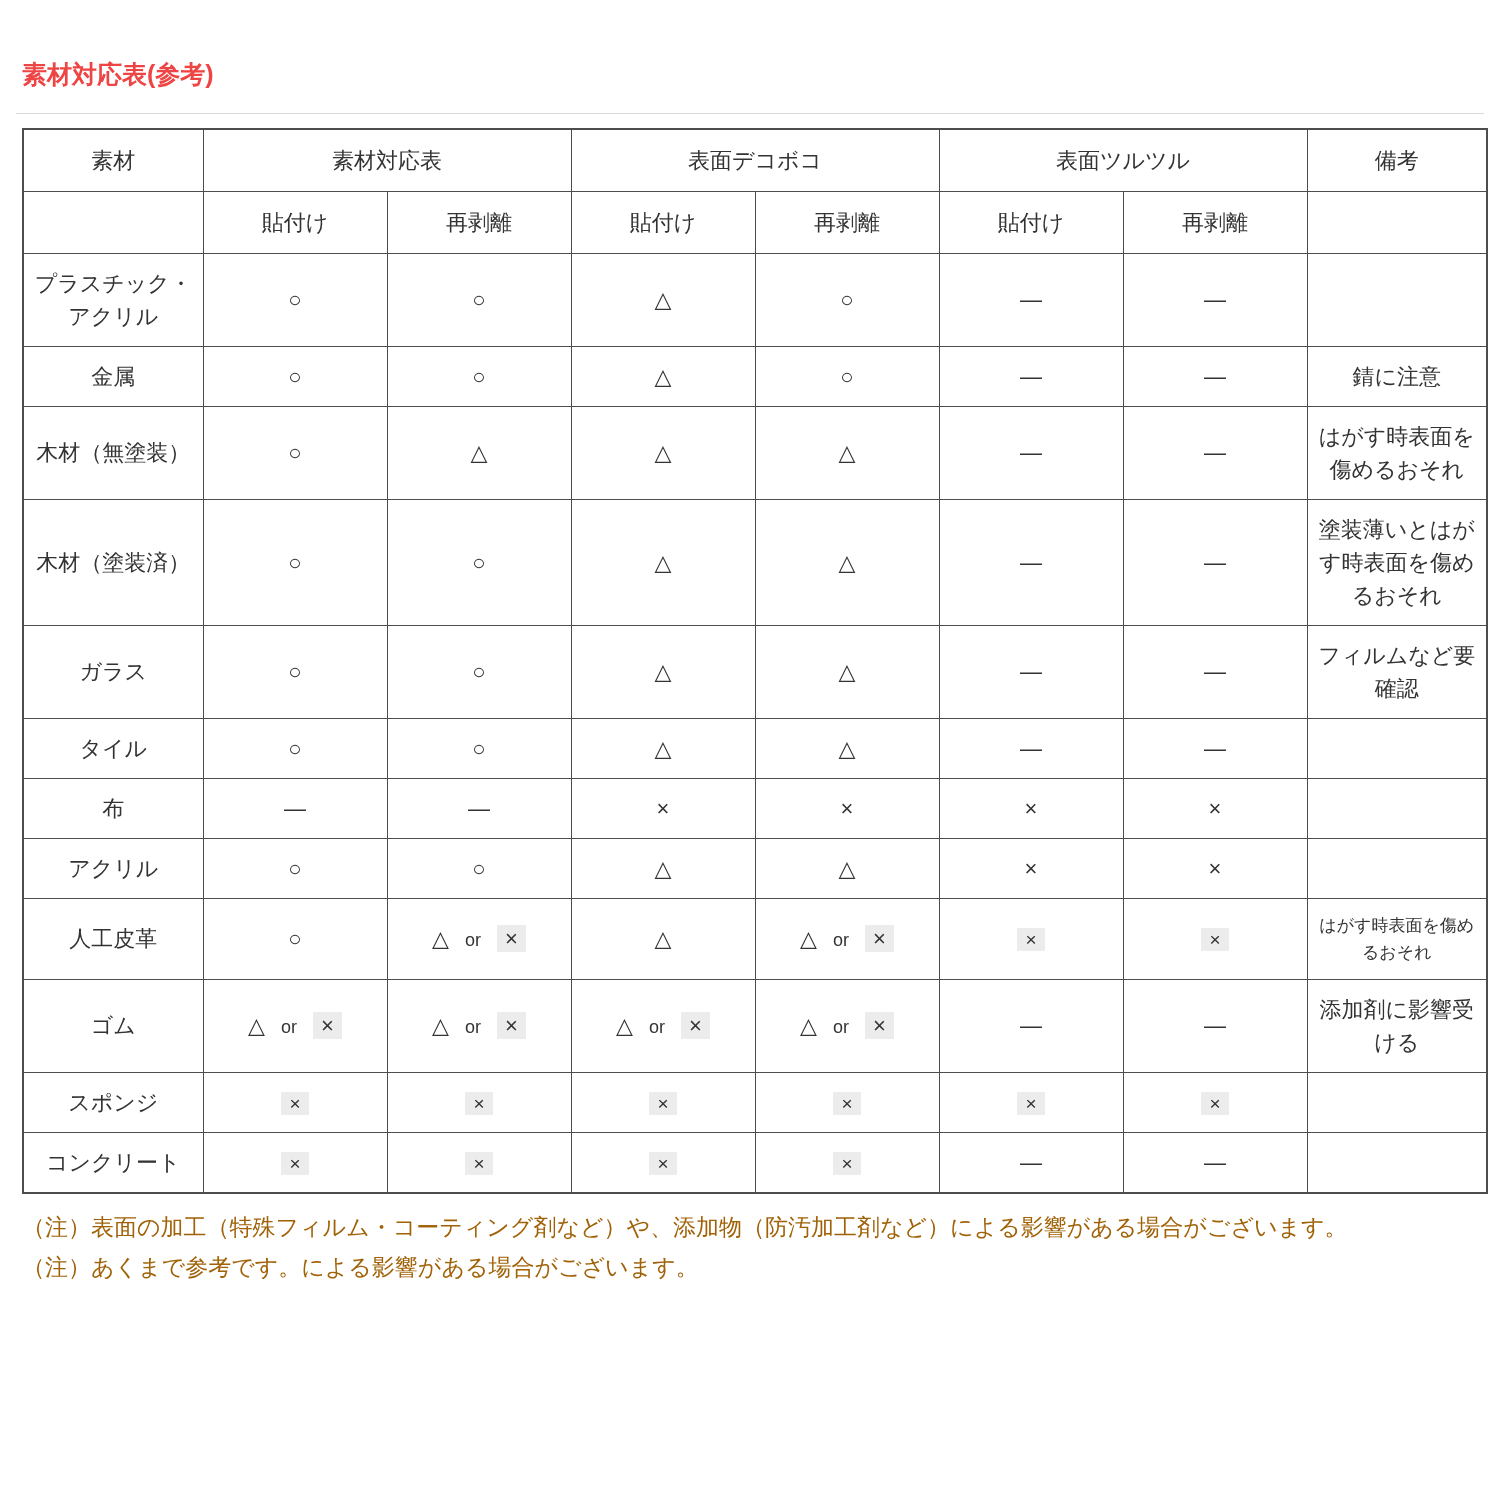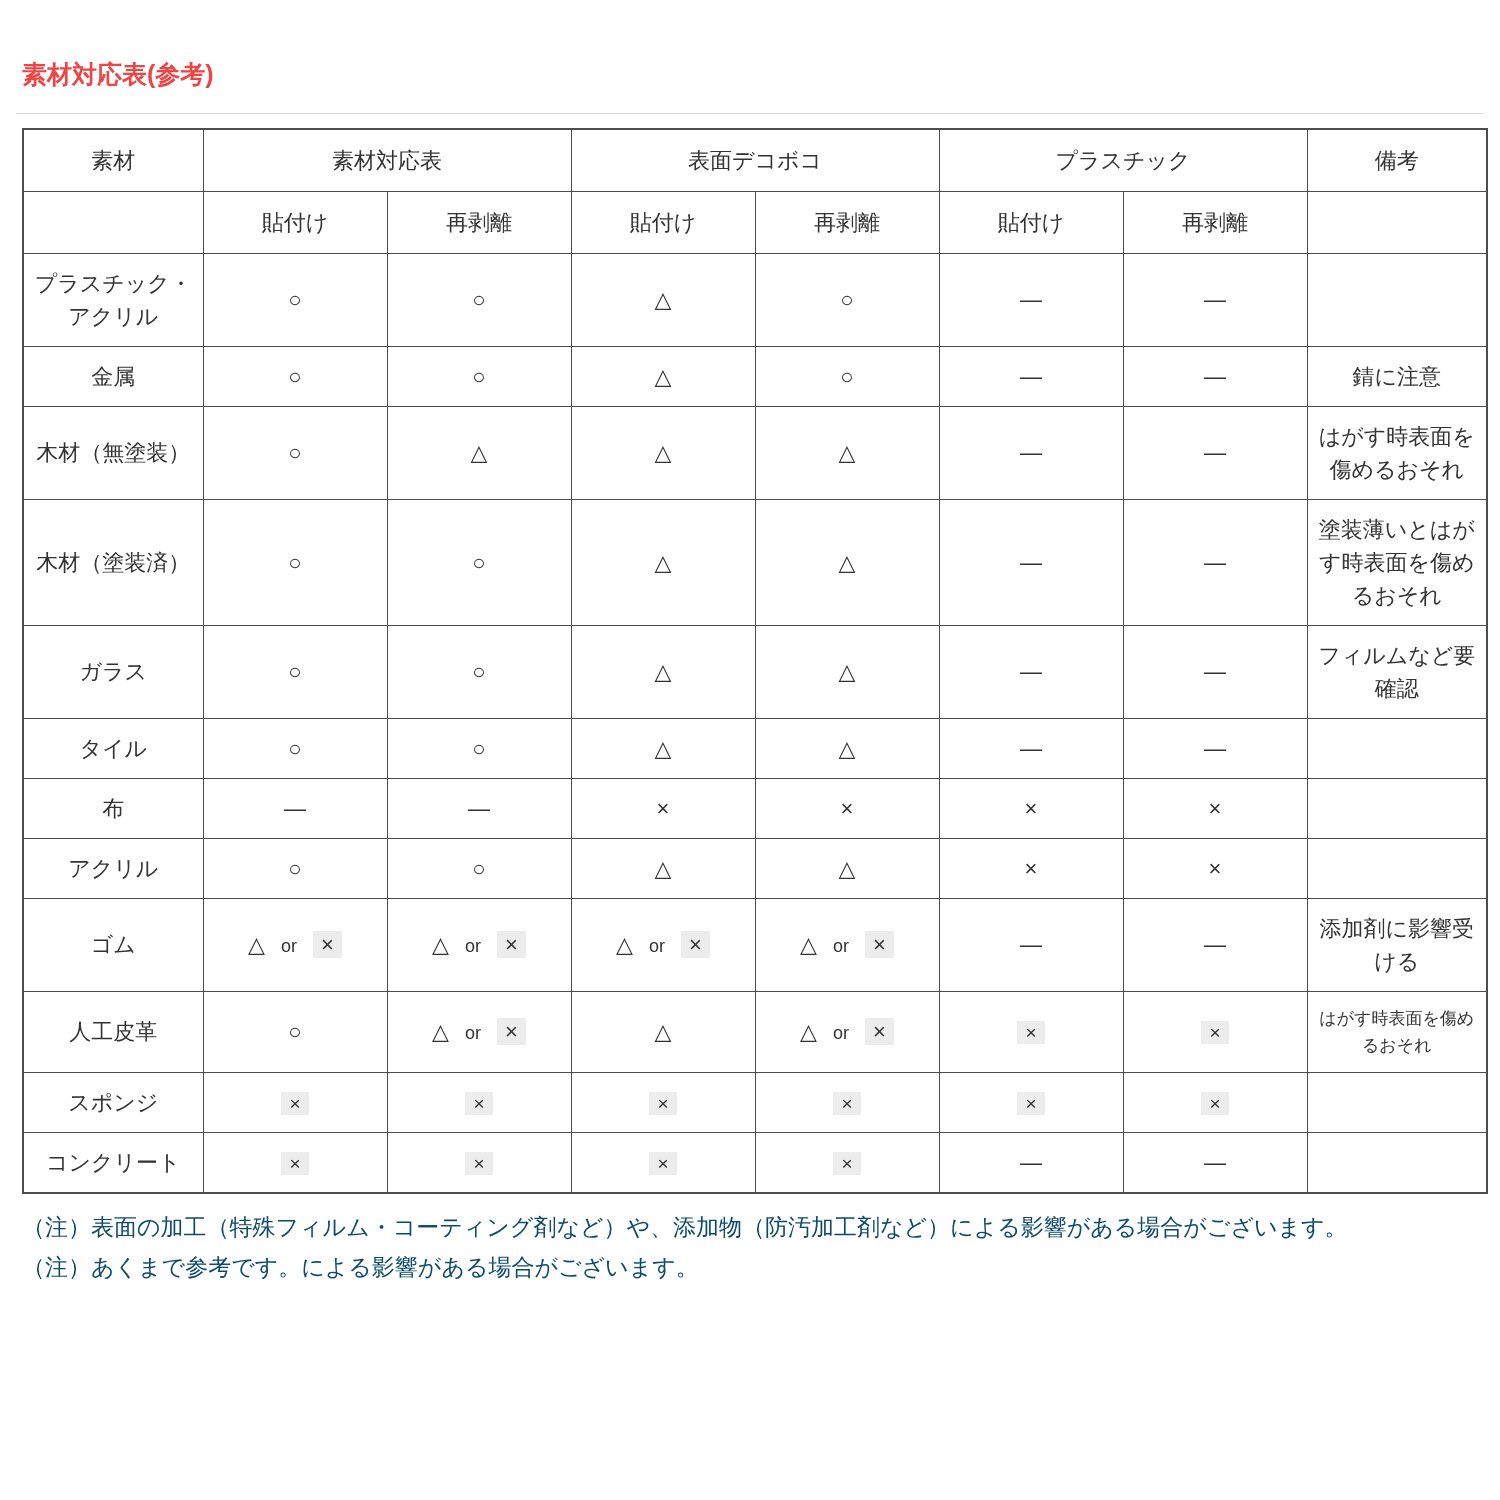--- a/index.html
+++ b/index.html
@@ -47,21 +47,21 @@
   .or-word { font-size: 18px; margin: 0 16px; color: #333; }
   .x-chip { background: #ececec; padding: 1px 8px; }
   .small-mark { font-size: 19px; }
   .remark-cell { font-size: 22px; line-height: 1.45; }
   .remark-cell.small { font-size: 17px; line-height: 1.6; }
   .notes { margin: 16px 0 0 6px; }
   .notes p {
     margin: 4px 0;
     font-size: 23px;
     line-height: 1.55;
-    color: #0c4a6e;
+    color: #a16207;
   }
 </style>
 </head>
 <body>
 
 <div class="page">
 
   <h1 class="page-title">素材対応表(参考)</h1>
 
   <hr class="title-divider">
@@ -75,21 +75,21 @@
         <col style="width:184px">
       <col style="width:184px">
         <col style="width:184px">
       <col style="width:180px">
     </colgroup>
     <thead>
       <tr>
         <th>素材</th>
         <th colspan="2">素材対応表</th>
         <th colspan="2">表面デコボコ</th>
-        <th colspan="2">プラスチック</th>
+        <th colspan="2">表面ツルツル</th>
         <th>備考</th>
       </tr>
       <tr>
         <th></th>
         <th>貼付け</th>
         <th>再剥離</th>
         <th>貼付け</th>
         <th>再剥離</th>
         <th>貼付け</th>
         <th>再剥離</th>
@@ -171,38 +171,38 @@
           <td class="material-cell">アクリル</td>
           <td class="mark-cell">○</td>
           <td class="mark-cell">○</td>
           <td class="mark-cell">△</td>
           <td class="mark-cell">△</td>
           <td class="mark-cell">×</td>
           <td class="mark-cell">×</td>
           <td class="remark-cell"></td>
         </tr>
         <tr>
+          <td class="material-cell">人工皮革</td>
+          <td class="mark-cell">○</td>
+          <td class="mark-cell or-cell"><span>△</span><span class="or-word">or</span><span class="x-chip">×</span></td>
+          <td class="mark-cell">△</td>
+          <td class="mark-cell or-cell"><span>△</span><span class="or-word">or</span><span class="x-chip">×</span></td>
+          <td class="mark-cell"><span class="x-chip small-mark">×</span></td>
+          <td class="mark-cell"><span class="x-chip small-mark">×</span></td>
+          <td class="remark-cell small">はがす時表面を傷めるおそれ</td>
+        </tr>
+        <tr>
           <td class="material-cell">ゴム</td>
           <td class="mark-cell or-cell"><span>△</span><span class="or-word">or</span><span class="x-chip">×</span></td>
           <td class="mark-cell or-cell"><span>△</span><span class="or-word">or</span><span class="x-chip">×</span></td>
           <td class="mark-cell or-cell"><span>△</span><span class="or-word">or</span><span class="x-chip">×</span></td>
           <td class="mark-cell or-cell"><span>△</span><span class="or-word">or</span><span class="x-chip">×</span></td>
           <td class="mark-cell">―</td>
           <td class="mark-cell">―</td>
           <td class="remark-cell">添加剤に影響受ける</td>
-        </tr>
-        <tr>
-          <td class="material-cell">人工皮革</td>
-          <td class="mark-cell">○</td>
-          <td class="mark-cell or-cell"><span>△</span><span class="or-word">or</span><span class="x-chip">×</span></td>
-          <td class="mark-cell">△</td>
-          <td class="mark-cell or-cell"><span>△</span><span class="or-word">or</span><span class="x-chip">×</span></td>
-          <td class="mark-cell"><span class="x-chip small-mark">×</span></td>
-          <td class="mark-cell"><span class="x-chip small-mark">×</span></td>
-          <td class="remark-cell small">はがす時表面を傷めるおそれ</td>
         </tr>
         <tr>
           <td class="material-cell">スポンジ</td>
           <td class="mark-cell"><span class="x-chip small-mark">×</span></td>
           <td class="mark-cell"><span class="x-chip small-mark">×</span></td>
           <td class="mark-cell"><span class="x-chip small-mark">×</span></td>
           <td class="mark-cell"><span class="x-chip small-mark">×</span></td>
           <td class="mark-cell"><span class="x-chip small-mark">×</span></td>
           <td class="mark-cell"><span class="x-chip small-mark">×</span></td>
           <td class="remark-cell"></td>

